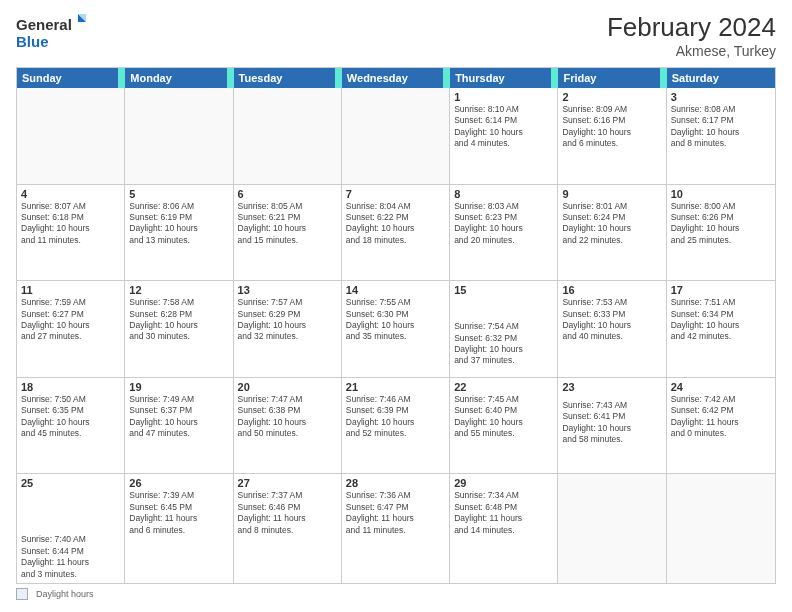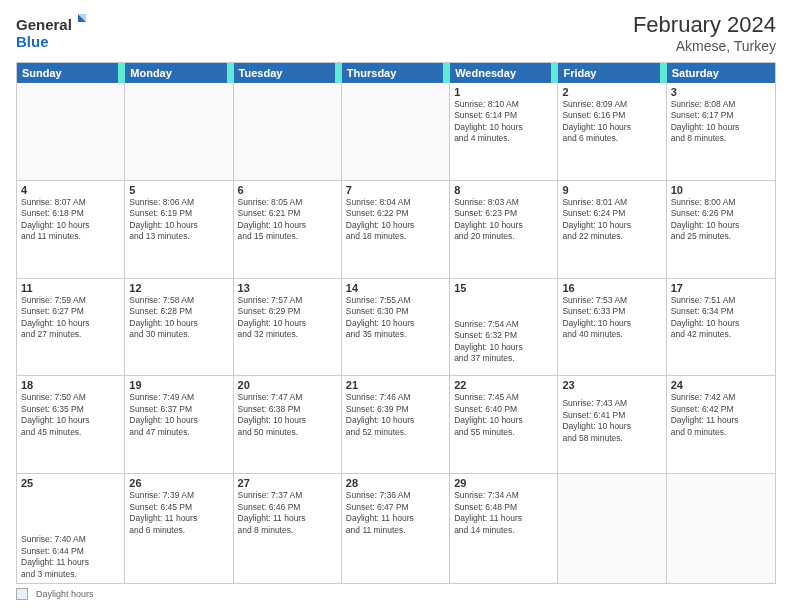--- a/index.html
+++ b/index.html
@@ -26,21 +26,21 @@
     .logo {
       display: flex;
       align-items: center;
       gap: 4px;
       justify-content: flex-end;
     }
     .title-block {
       text-align: right;
     }
     .title-month {
-      font-size: 22px;
+      font-size: 26px;
       font-weight: normal;
       color: #333;
     }
     .title-location {
       font-size: 14px;
       color: #555;
     }
     .calendar {
       flex: 1;
       display: flex;
@@ -128,22 +128,22 @@
       <div class="title-month">February 2024</div>
       <div class="title-location">Akmese, Turkey</div>
     </div>
   </div>
 
   <div class="calendar">
     <div class="cal-header">
     <div class="cal-header-cell">Sunday</div>
         <div class="cal-header-cell">Monday</div>
         <div class="cal-header-cell">Tuesday</div>
+        <div class="cal-header-cell">Wednesday</div>
         <div class="cal-header-cell">Thursday</div>
-        <div class="cal-header-cell">Wednesday</div>
         <div class="cal-header-cell">Friday</div>
         <div class="cal-header-cell">Saturday</div>
       </div>
     <div class="cal-body">
     <div class="cal-row">
           <div class="cal-cell empty"></div>
           <div class="cal-cell empty"></div>
           <div class="cal-cell empty"></div>
           <div class="cal-cell empty"></div>
           <div class="cal-cell">

